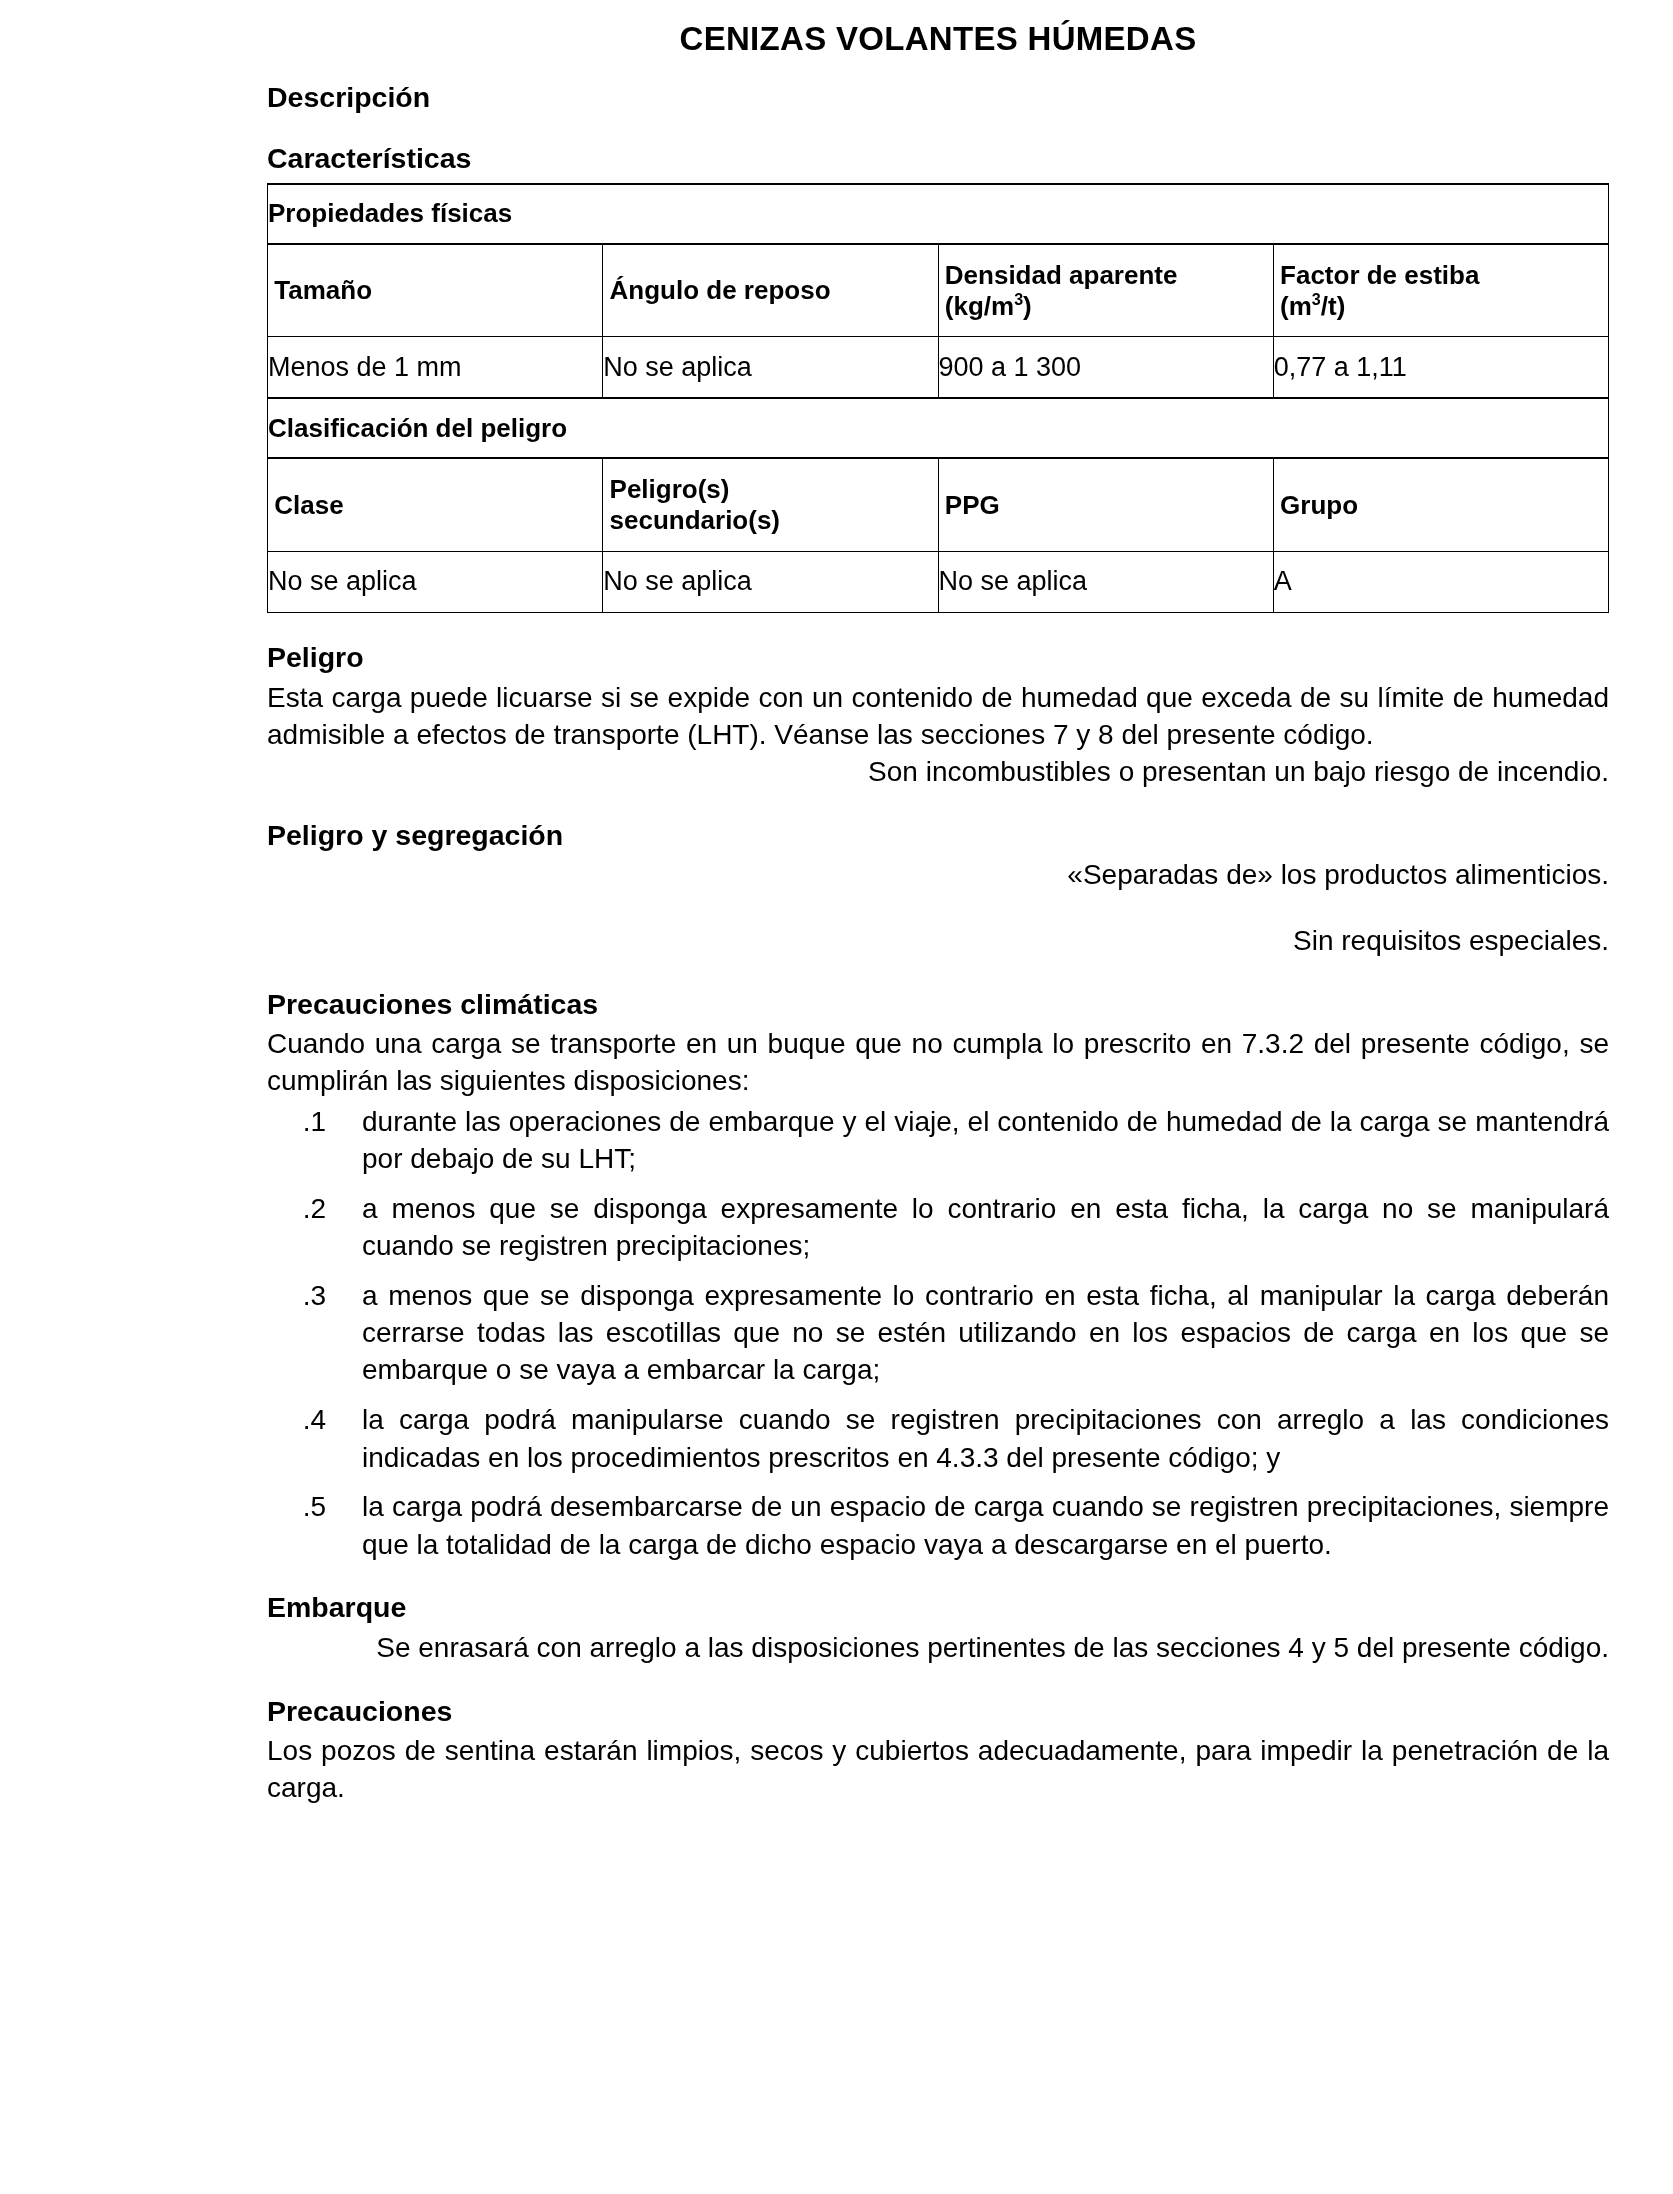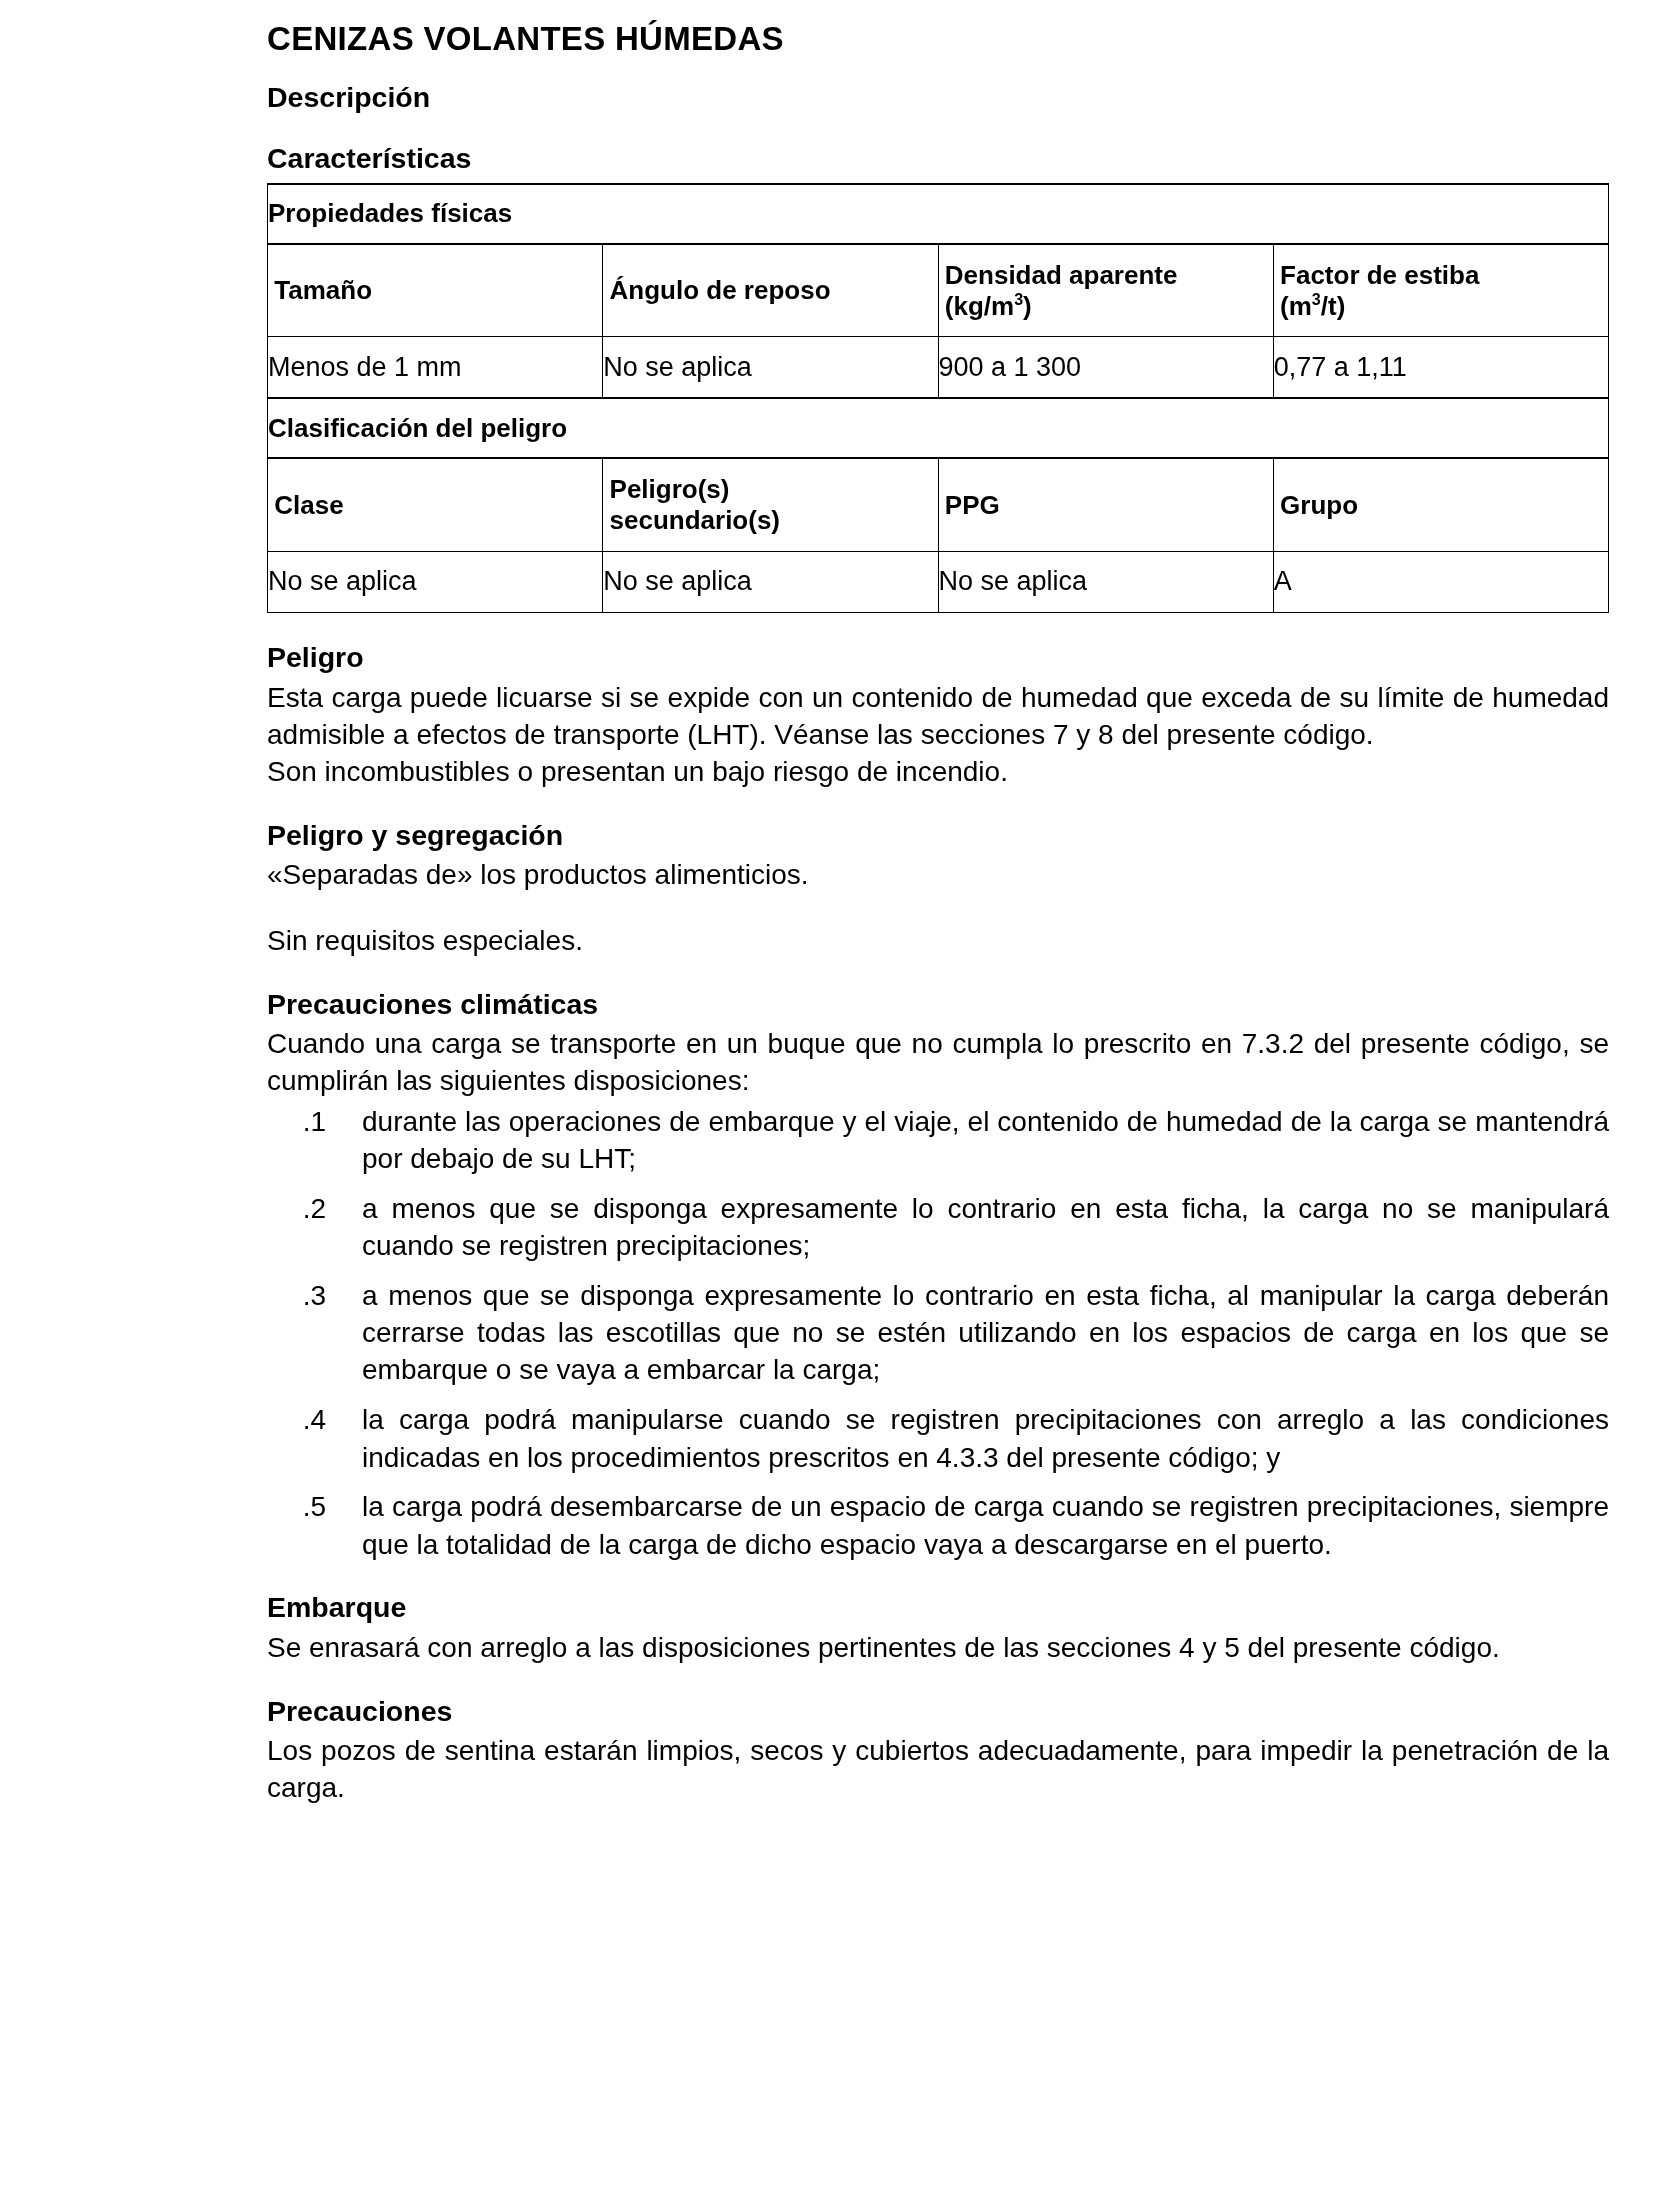--- a/index.html
+++ b/index.html
@@ -31,37 +31,38 @@
     width: 1342px;
   }
 
   
   .doc-title {
     font-size: 33px;
     font-weight: bold;
     letter-spacing: 0.3px;
     line-height: 1.1;
     margin: 0 0 24px 0;
+    text-align: center;
   }
   .section-heading {
     font-size: 28.5px;
     font-weight: bold;
     line-height: 1.15;
     margin: 0 0 4.7px 0;
   }
   .body-text {
     font-size: 28px;
     line-height: 1.33;
     margin: 0;
     text-align: justify;
     text-justify: inter-word;
     hyphens: manual;
   }
   .body-text.noalign {
-    text-align: left;
+    text-align: right;
   }
   .block {
     margin-bottom: 28.5px;
   }
   .block-tight {
     margin-bottom: 16px;
   }
 
   
   .props-table {

